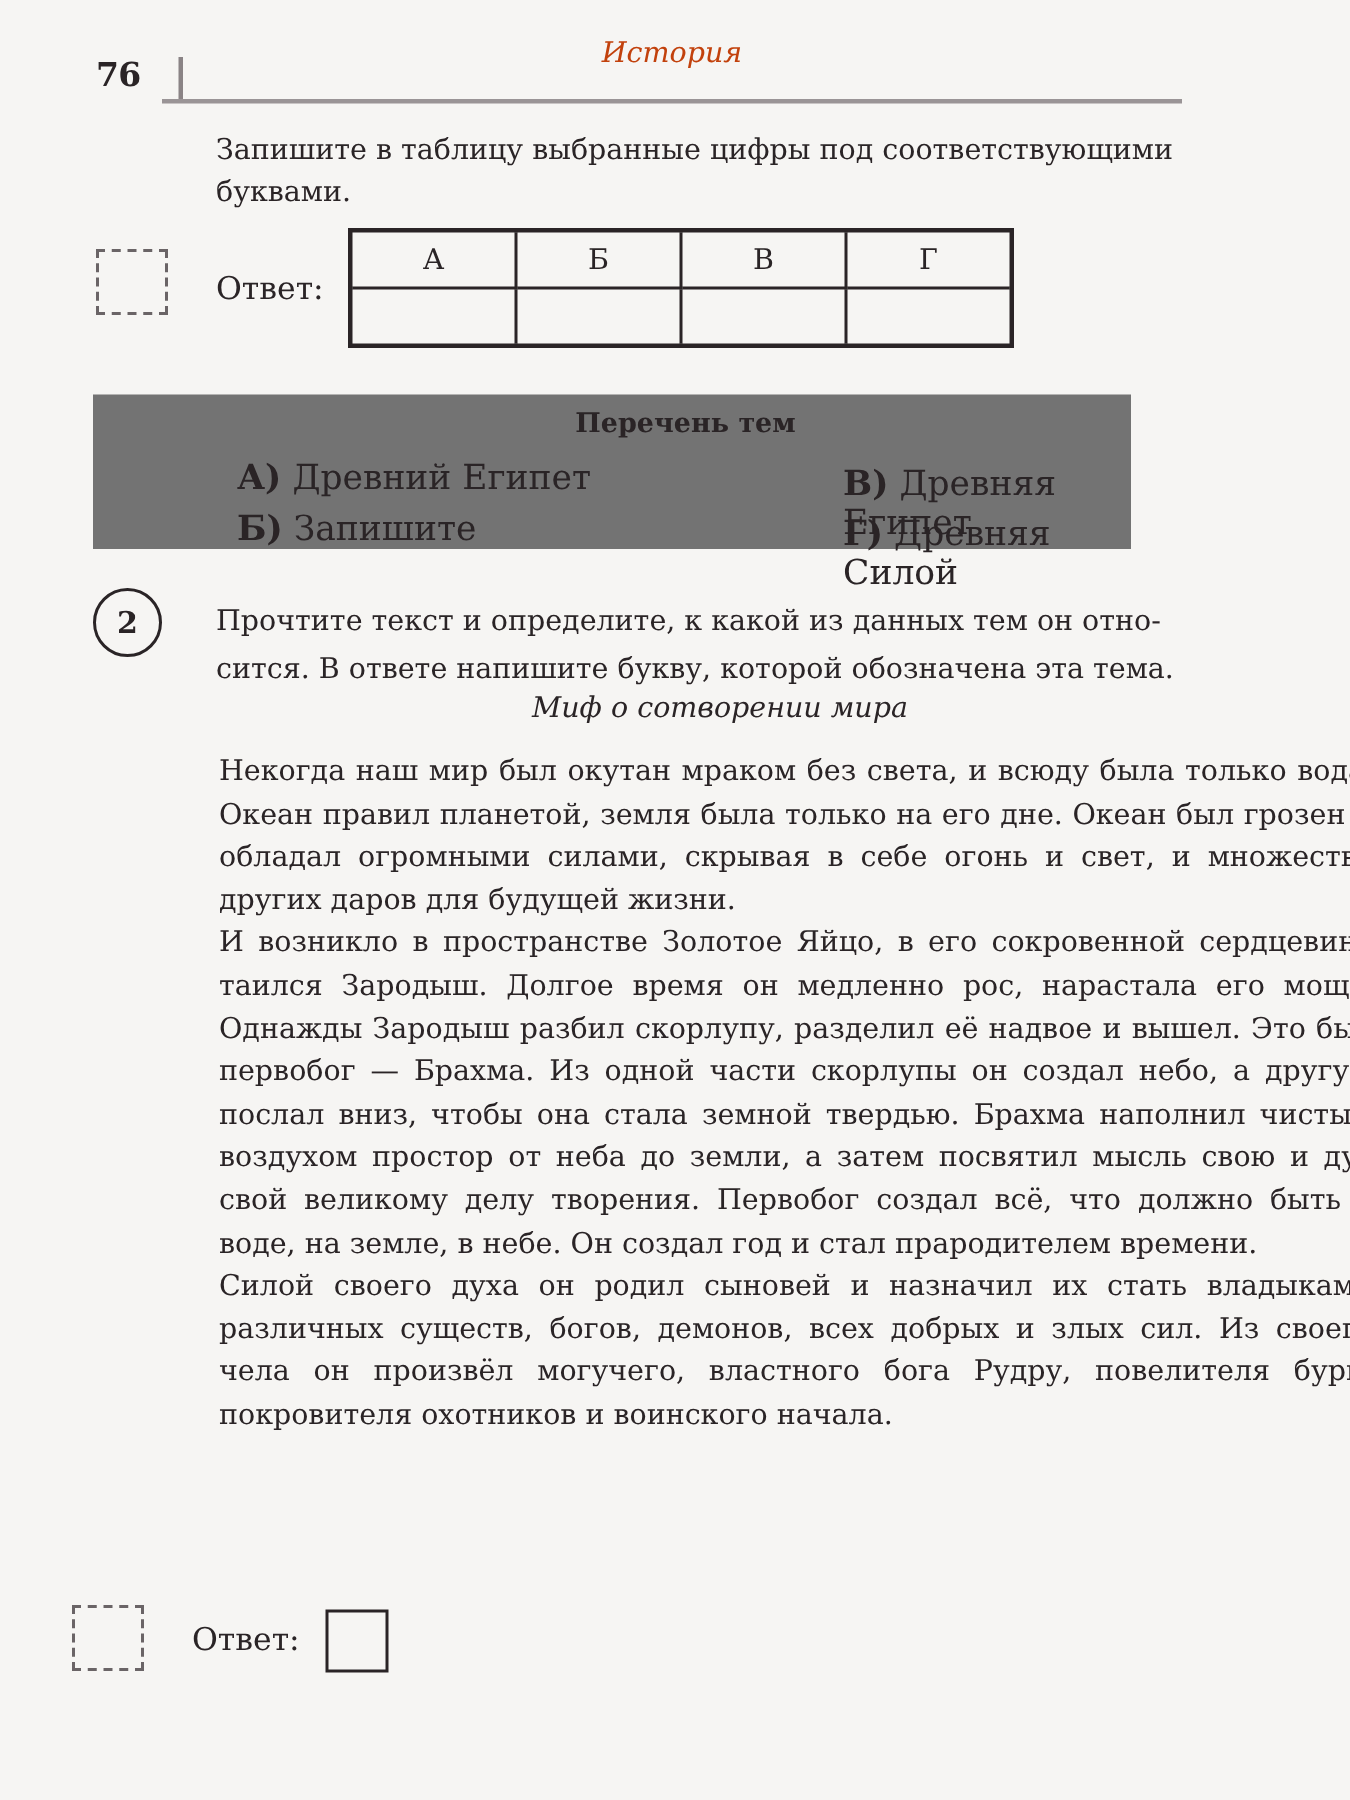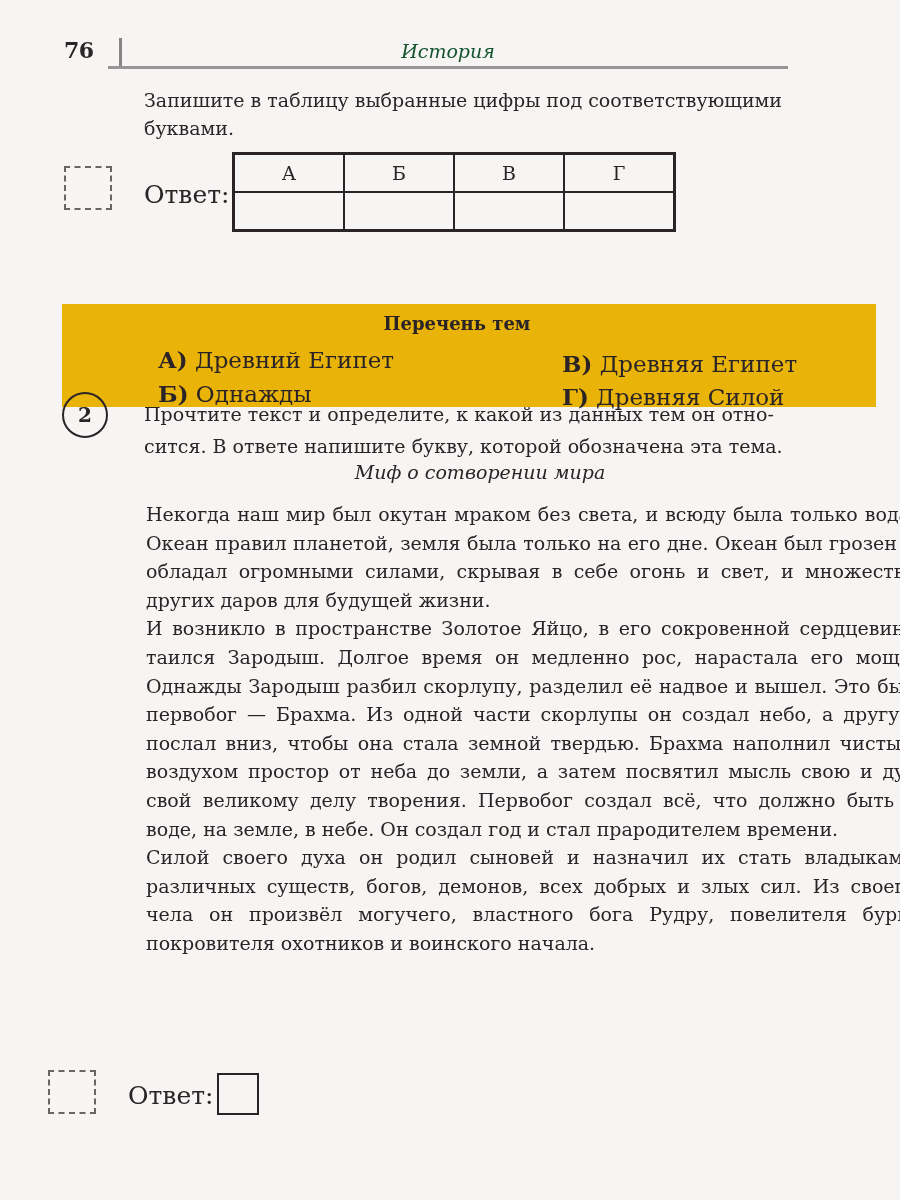--- a/index.html
+++ b/index.html
@@ -11,48 +11,47 @@
     position: relative;
   }
   .page-number {
     position: absolute; left: 64px; top: 37px;
     font-size: 22px; font-weight: bold; letter-spacing: -0.5px; text-align: center;
   }
   .header-bar {
     position: absolute; left: 119px; top: 38px; width: 3px; height: 28px; background: #8a8385;
   }
   .running-head {
-    position: absolute; left: 108px; top: 40px; width: 680px; text-align: center;
-    font-style: italic; font-size: 19px; color: #14532d;
+    position: absolute; left: 108px; top: 24px; width: 680px; text-align: center;
+    font-style: italic; font-size: 19px; color: #c2410c;
   }
   .header-rule {
     position: absolute; left: 108px; top: 66px; width: 680px; height: 3px; background: #9a9496;
   }
   .instr {
     position: absolute; left: 144px; top: 86px; width: 760px;
     font-size: 19px; line-height: 28px; white-space: nowrap;
   }
   .dashed-box {
     position: absolute; border: 2px dashed #6a6466; width: 44px; height: 40px;
   }
   .answer-label {
-    position: absolute; font-size: 25px;
+    position: absolute; font-size: 21px;
   }
   table.ans {
     position: absolute; left: 232px; top: 152px; border-collapse: collapse;
     border: 3px solid #2a2426;
   }
   table.ans td {
     border: 2px solid #2a2426; width: 108px; height: 36px; text-align: center;
     font-size: 19px; padding: 0;
   }
   .topics {
-    position: absolute; left: 62px; top: 263px; width: 814px; height: 103px;
-    background: #eab308;
-    margin-top: 41px;
+    position: absolute; left: 62px; top: 263px; width: 692px; height: 103px;
+    background: #737373;
   }
   .topics-title {
     position: absolute; left: 0; width: 790px; top: 9px; text-align: center;
     font-weight: bold; font-size: 18px;
   }
   .topic { position: absolute; font-size: 23px; }
   .topic b { font-weight: bold; }
   .task-num {
     position: absolute; left: 62px; top: 392px; width: 42px; height: 42px;
     border: 2px solid #2a2426; border-radius: 50%;
@@ -110,21 +109,21 @@
   </table>
 
 <div class="topics">
   <div class="topics-title">Перечень тем</div>
   <div class="topic" style="left:96px; top:42px;">
     <b>А)</b>
     <span>Древний Египет</span>
   </div>
   <div class="topic" style="left:96px; top:76px;">
     <b>Б)</b>
-    <span>Однажды</span>
+    <span>Запишите</span>
   </div>
   <div class="topic" style="left:500px; top:46px;">
     <b>В)</b>
     <span>Древняя Египет</span>
   </div>
   <div class="topic" style="left:500px; top:79px;">
     <b>Г)</b>
     <span>Древняя Силой</span>
   </div>
 </div>

